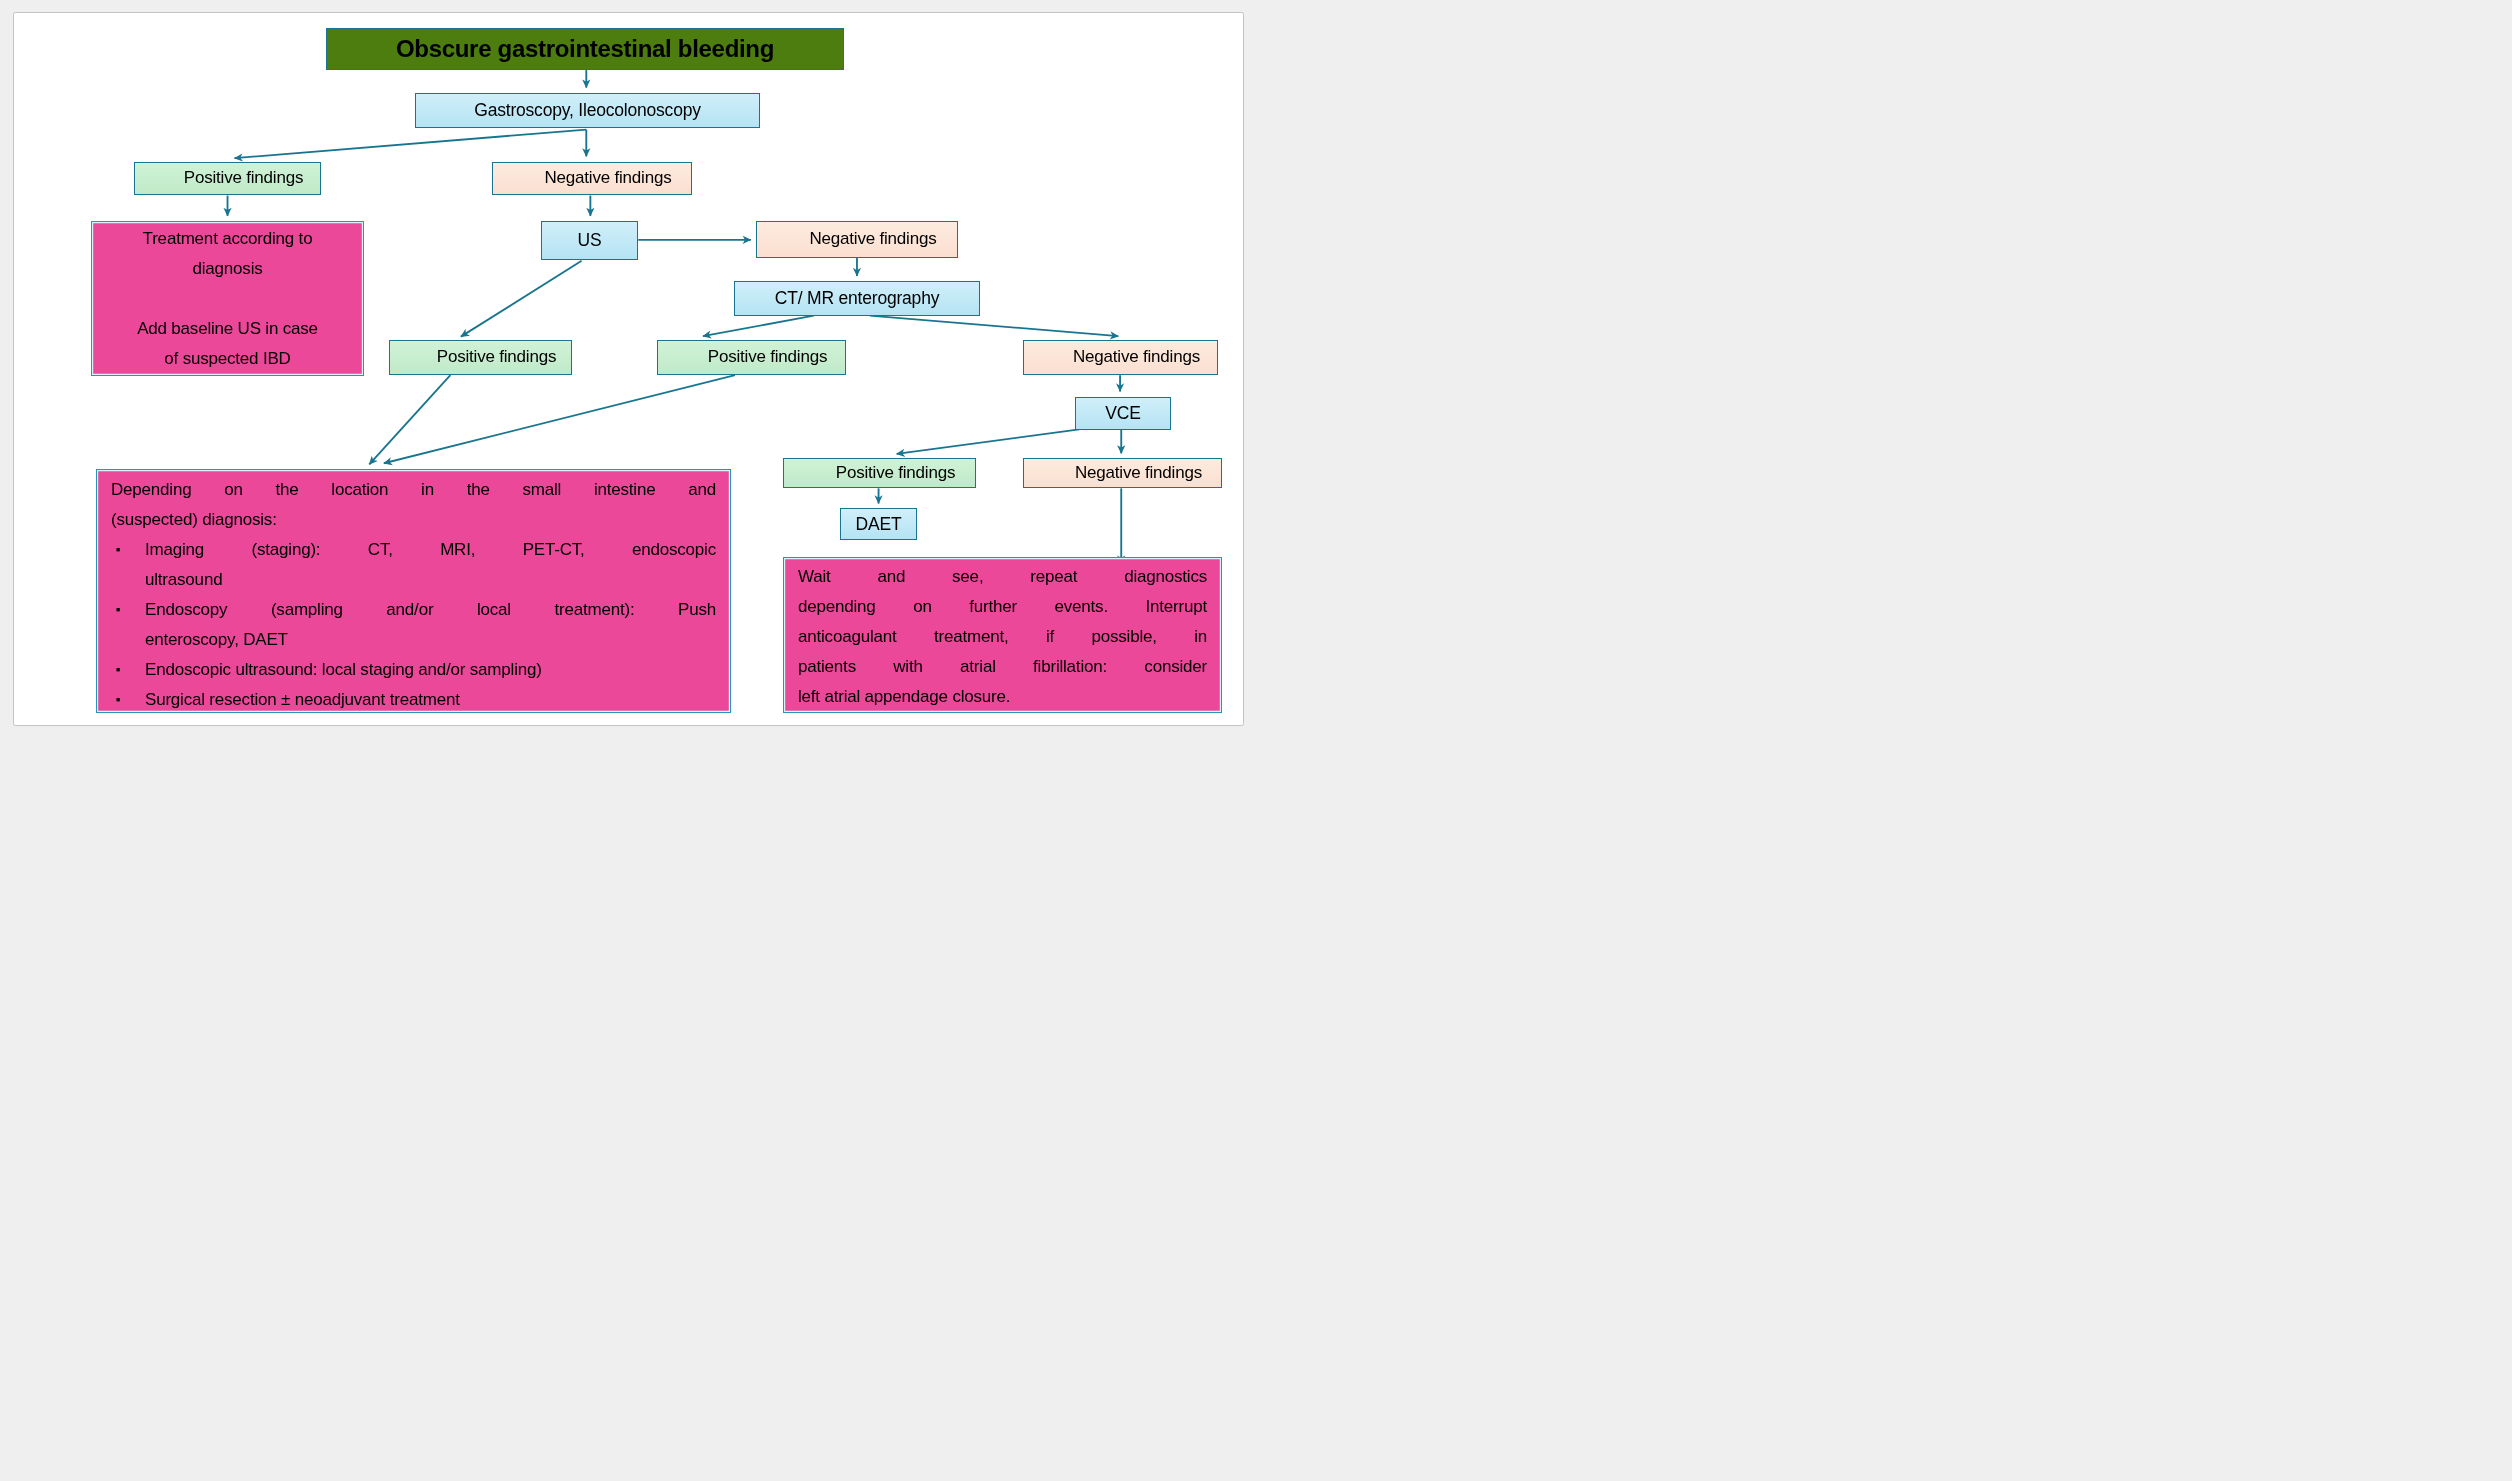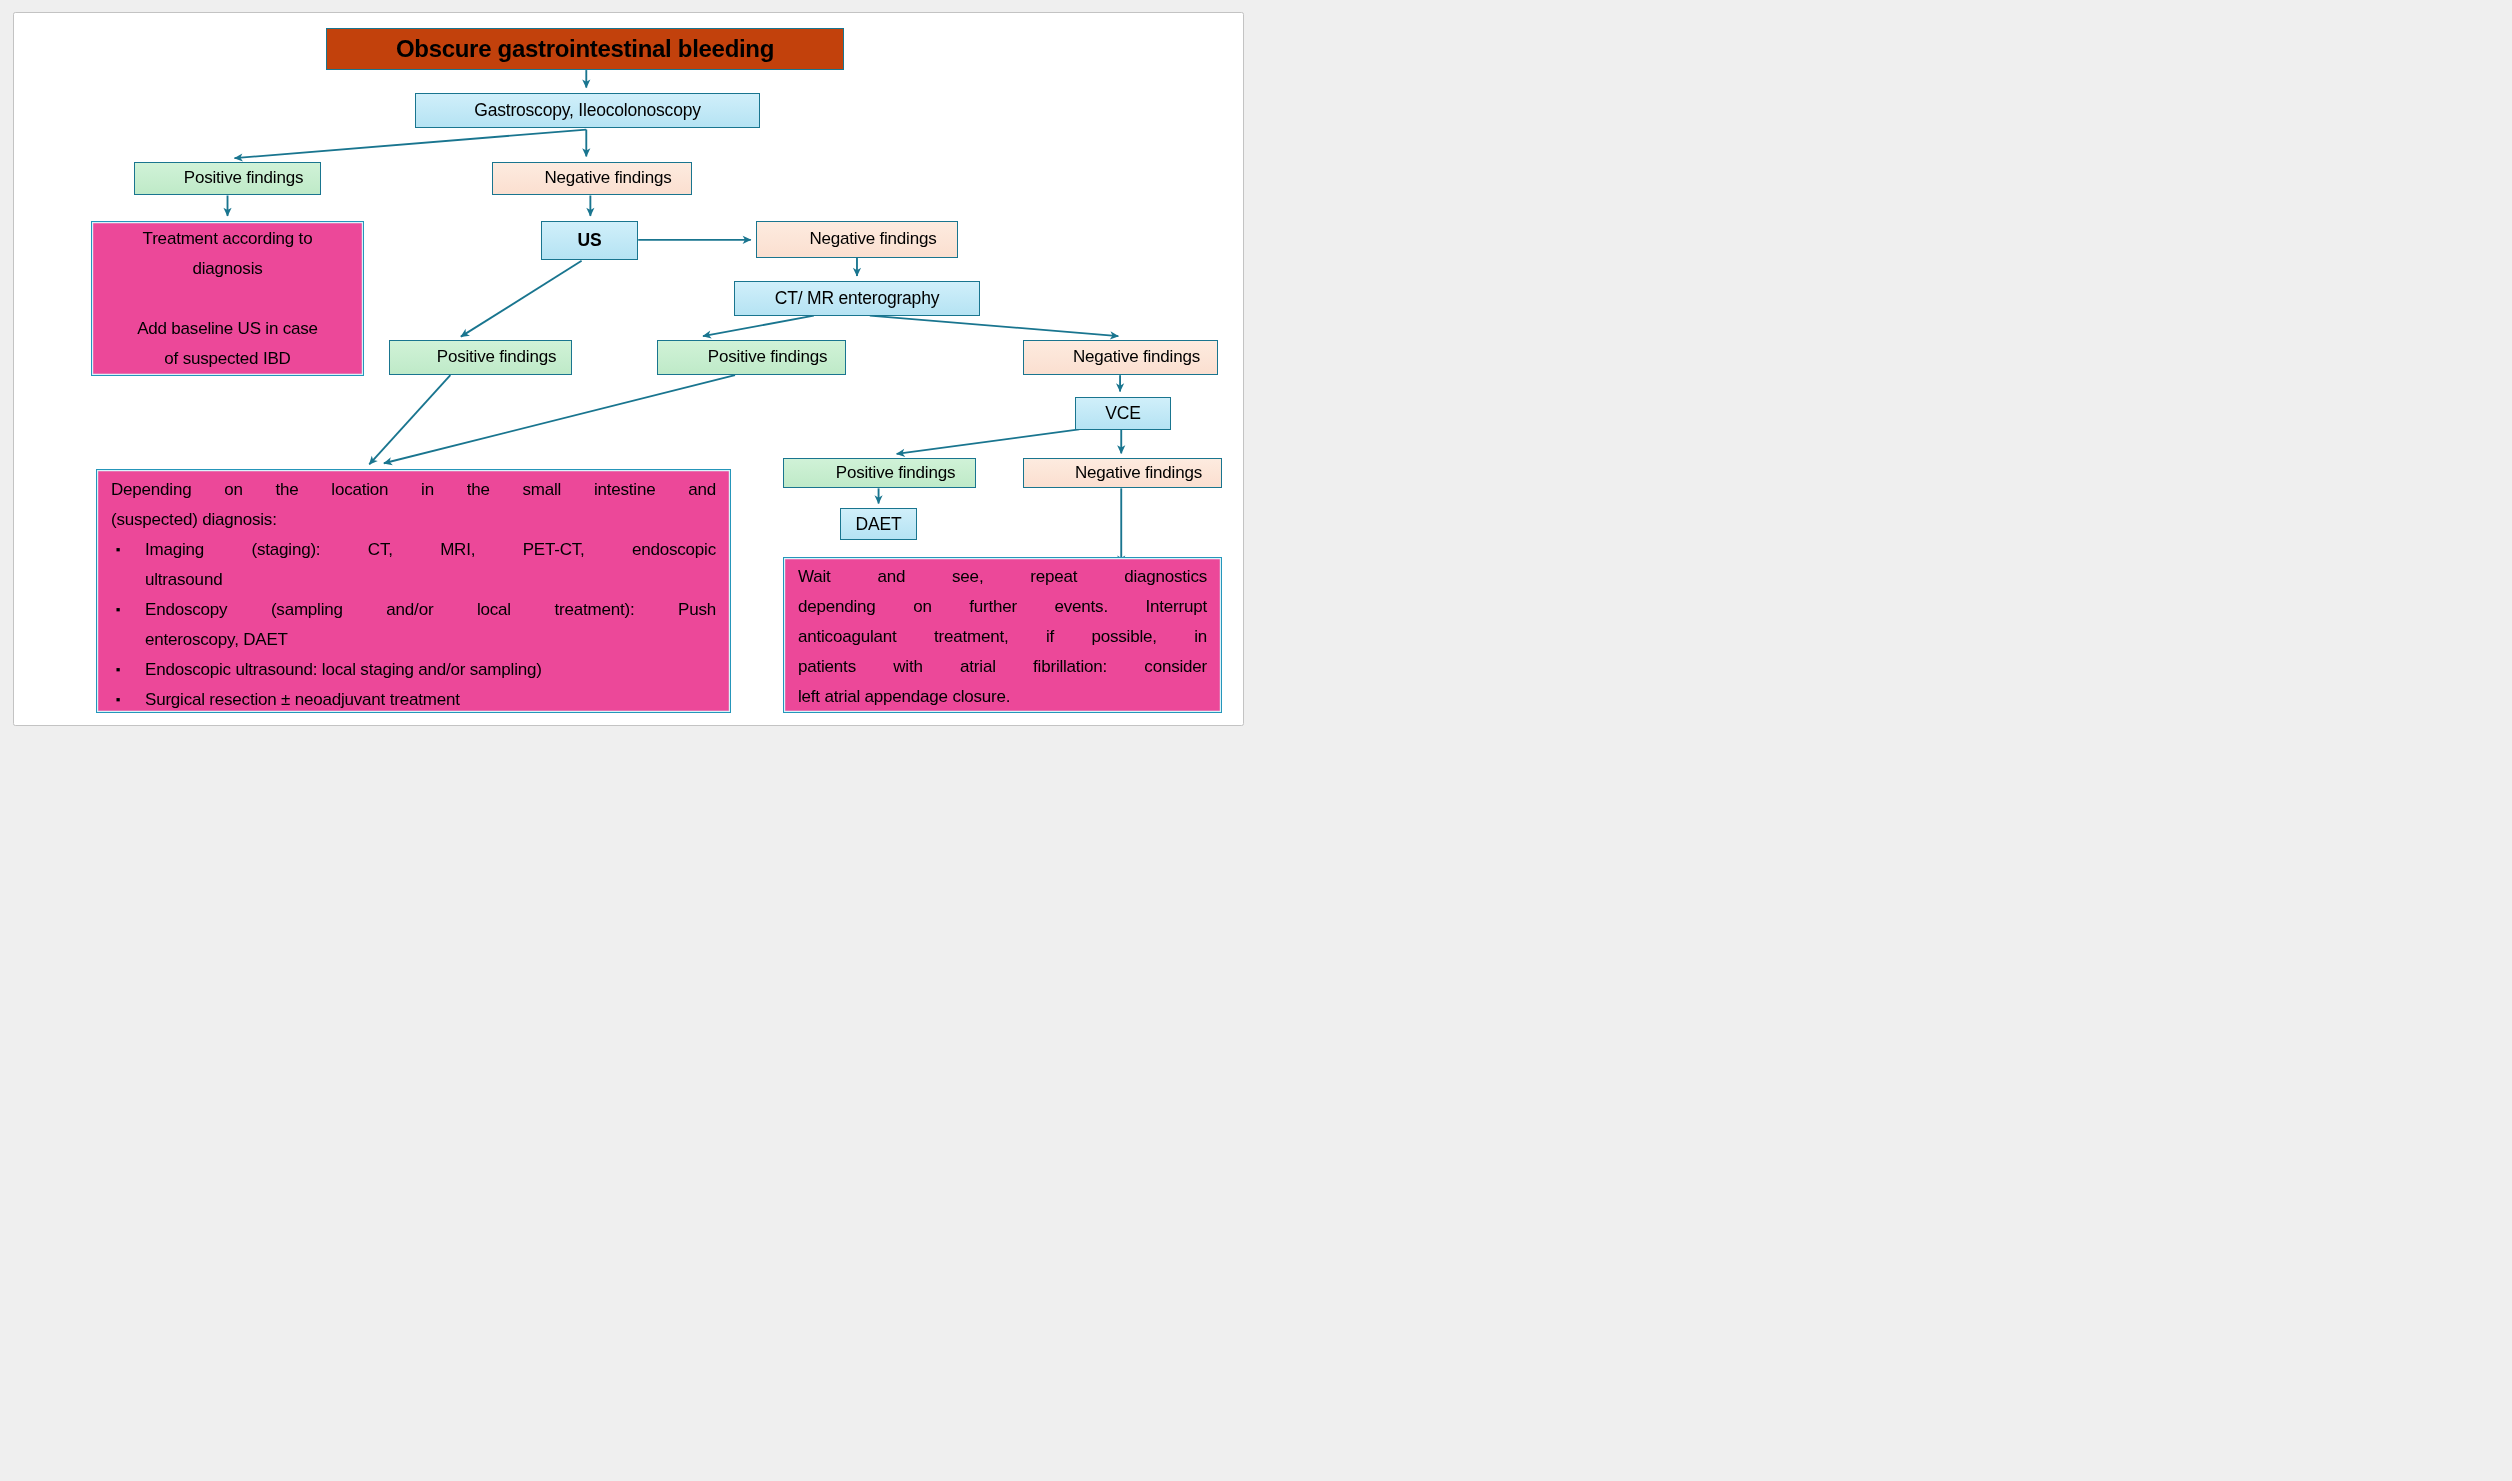--- a/index.html
+++ b/index.html
@@ -13,21 +13,21 @@
   }
   .edges { position:absolute; left:0; top:0; width:1256px; height:741px; }
   .node {
     position:absolute; box-sizing:border-box;
     display:flex; align-items:center; justify-content:center; text-align:center;
     border:1.8px solid #19758f; letter-spacing:-0.2px; line-height:1.08;
   }
   .blue  { background:linear-gradient(#d0effa,#b5e3f3); }
   .green { background:linear-gradient(#d0f2d7,#bfeac8); }
   .peach { background:linear-gradient(#fdebdf,#fbdfd0); }
-  .white { background:#c2410c; }
+  .white { background:#4d7c0f; }
   .grayb {
     background:#ec4899; border:1.8px solid #2596ba;
     box-shadow: inset 0 0 0 1.2px #d9f3fb;
     display:block; text-align:left;
   }
   .f-title { font-weight:bold; font-size:24px; letter-spacing:-0.3px; }
   .f-step  { font-size:17.5px; }
   .f-label { font-size:17px;padding-left:32px; }
   .gtxt { font-size:17px; letter-spacing:-0.2px; }
   .jl { line-height:30px; min-height:30px; }
@@ -36,21 +36,21 @@
   .bmark { position:absolute; left:4.7px; top:0; font-size:13.4px; line-height:30px; }
   .cline { text-align:center; line-height:30px; min-height:30px; }
   .spacer-line { height:30px; }
 
   
   #title      { left:326px;  top:28px;  width:518px;  height:42px;  border-width:1.2px; }
   #gastro     { left:415px;  top:93px; width:345px;  height:35px; }
   #pos-left   { left:134px;  top:162px; width:187px;  height:33px; }
   #neg-center { left:492px;  top:162px; width:200px;  height:33px; }
   #gray-left  { left:91px;  top:221px; width:273px;  height:155px; padding-top:1.8px; }
-  #us         { left:541px;  top:221px; width:97px;  height:39px;font-weight:bold; }
+  #us         { left:541px;  top:221px; width:97px;  height:39px; }
   #neg-us     { left:756px; top:221px; width:202px;  height:37px; }
   #ctmr       { left:734px; top:281px; width:246px;  height:35px; }
   #pos-us     { left:389px;  top:340px; width:183px;  height:35px; }
   #pos-ct     { left:657px; top:340px; width:189px;  height:35px; }
   #neg-ct     { left:1023px; top:340px; width:195px;  height:35px; }
   #vce        { left:1075px; top:397px; width:96px;  height:33px; }
   #pos-vce    { left:783px; top:458px; width:193px;  height:30px; }
   #neg-vce    { left:1023px; top:458px; width:199px;  height:30px; }
   #daet       { left:840px; top:508px; width:77px;  height:32px; }
   #gray-big   { left:96px;  top:469px; width:635px; height:244px; padding:4.7px 14px 0 14px; }

